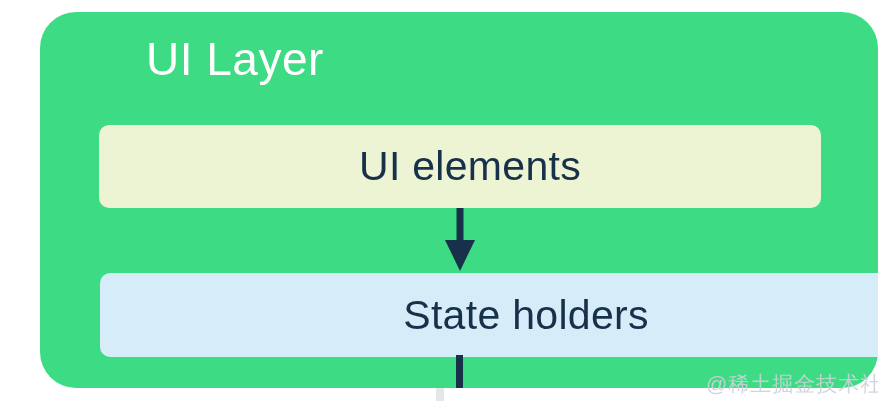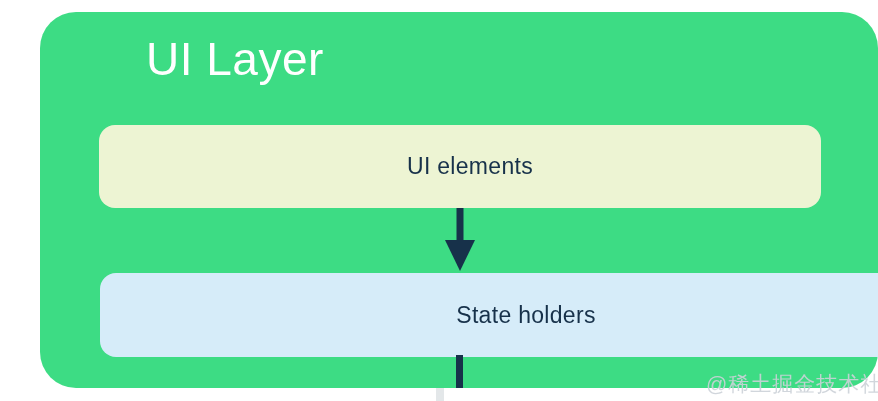--- a/index.html
+++ b/index.html
@@ -27,22 +27,22 @@
     line-height: 50px;
     font-weight: 400;
     color: #ffffff;
     letter-spacing: 0.5px;
   }
   .node {
     position: absolute;
     display: flex;
     align-items: center;
     justify-content: center;
-    border-radius: 16px;
-    font-size: 23px;
+    border-radius: 10px;
+    font-size: 41px;
     color: #17314a;
     letter-spacing: 0.3px;
     padding-left: 20px;
   }
   .node-ui-elements {
     left: 59px; top: 113px;
     width: 722px; height: 83px;
     background: #edf4d3;
   }
   .node-state-holders {

